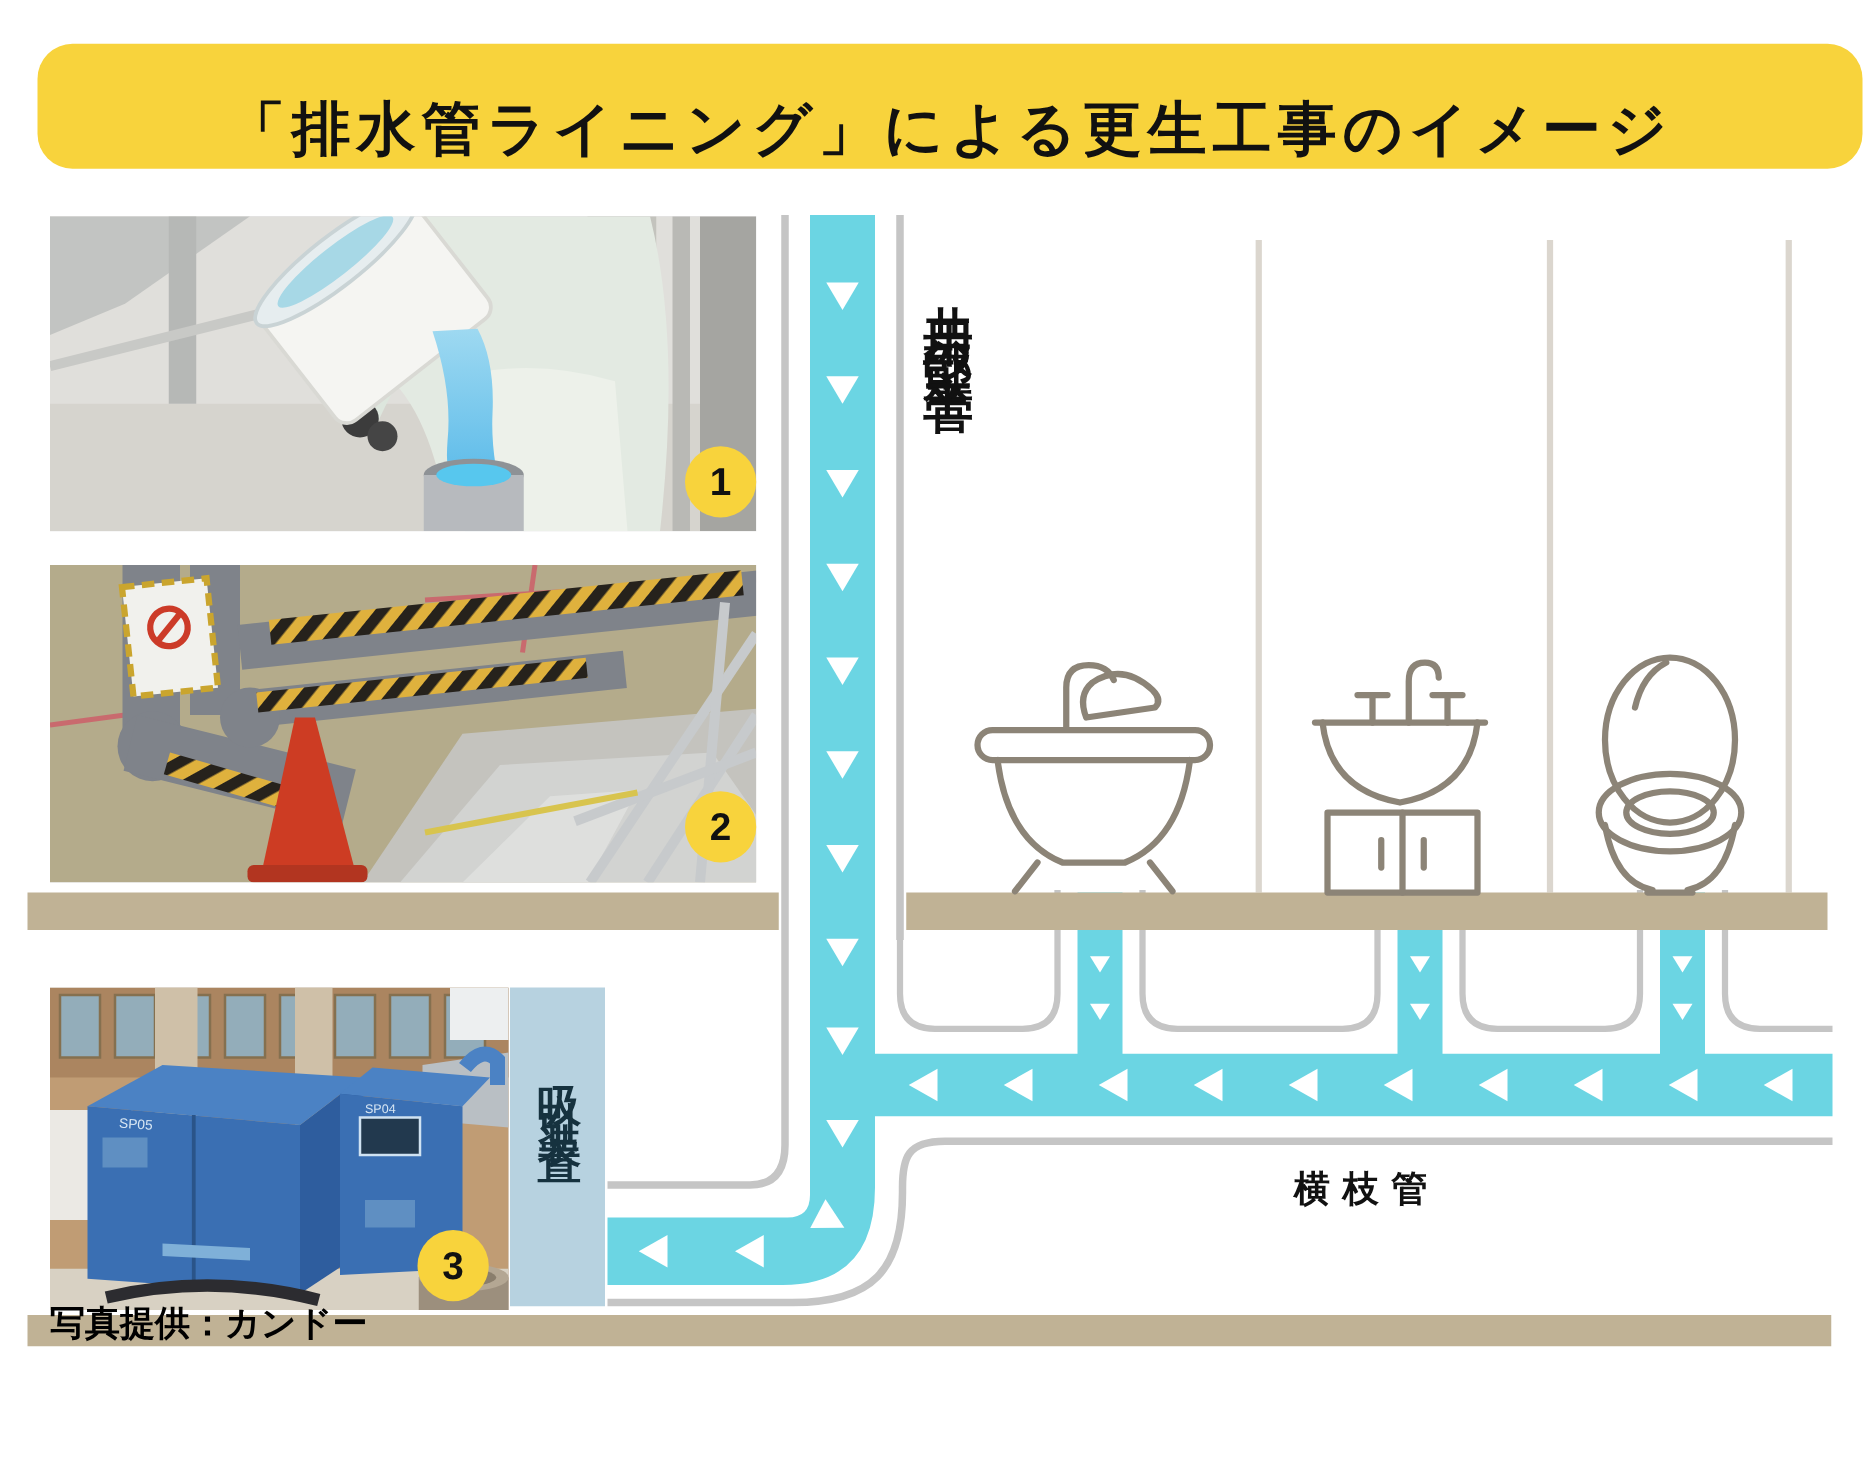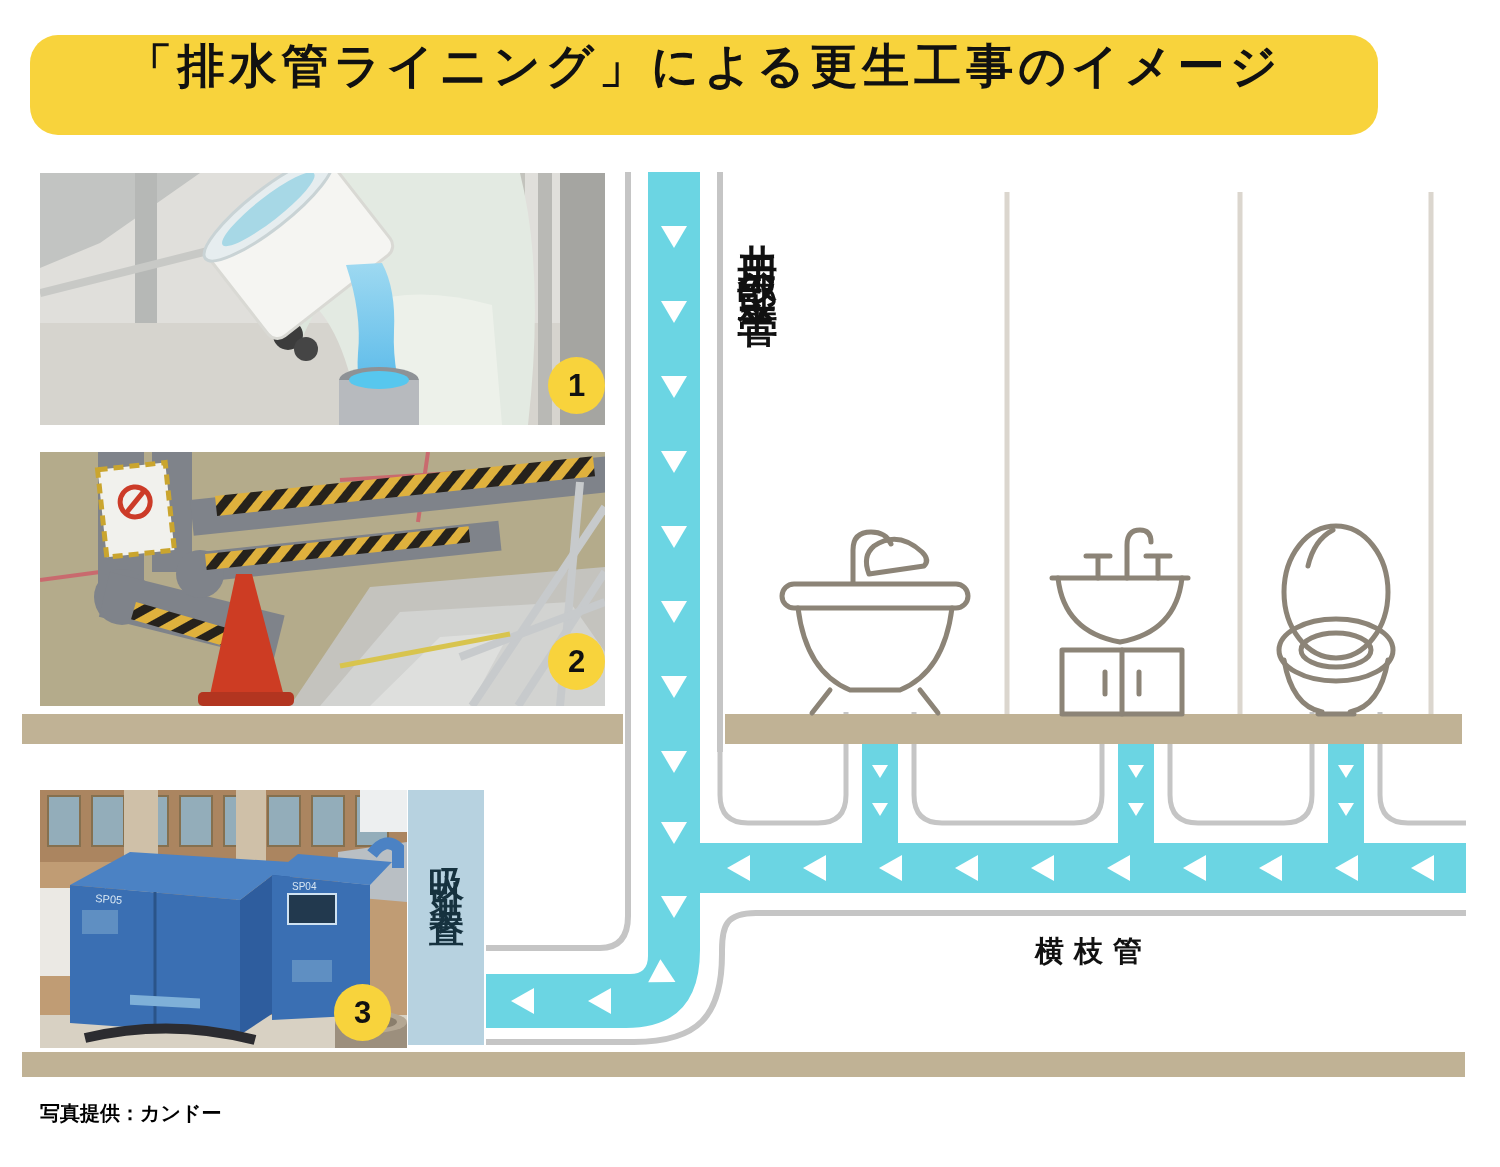--- a/index.html
+++ b/index.html
@@ -1,20 +1,20 @@
 <!DOCTYPE html>
 <html lang="ja"><head>
 <meta charset="utf-8">
 <style>
   html,body{margin:0;padding:0;background:#ffffff;}
   .page{position:relative;width:1500px;height:1167px;background:#ffffff;overflow:hidden;
         font-family:"Liberation Sans","DejaVu Sans",sans-serif;}
   
-  .banner{position:absolute;left:30px;top:35px;width:1348px;height:100px;border-radius:28px;
-          background:#F8D33C;display:flex;align-items:flex-start;justify-content:center;}
+  .banner{position:absolute;left:30px;top:35px;width:1460px;height:100px;border-radius:28px;
+          background:#F8D33C;display:flex;align-items:flex-end;justify-content:center;}
   .banner h1{margin:0;font-size:47px;font-weight:800;letter-spacing:5px;color:#111;}
   
   .photo{position:absolute;overflow:hidden;background:#ddd;}
   .photo svg{display:block;}
   #photo1{left:40px;top:173px;width:565px;height:252px;}
   #photo2{left:40px;top:452px;width:565px;height:254px;}
   #photo3{left:40px;top:790px;width:367px;height:258px;}
   
   .badge{position:absolute;width:57px;height:57px;border-radius:50%;background:#F8D33C;
          display:flex;align-items:center;justify-content:center;
@@ -26,21 +26,21 @@
   .vtext{writing-mode:vertical-rl;text-orientation:upright;}
   #riser-label{position:absolute;left:731px;top:212px;font-size:40px;font-weight:700;
                letter-spacing:13px;color:#111;}
   #branch-label{position:absolute;left:1035px;top:932px;font-size:29px;font-weight:800;
                 letter-spacing:10px;color:#111;}
   
   #suction-box{position:absolute;left:408px;top:790px;width:76px;height:255px;background:#B7D2E0;
                display:flex;justify-content:center;}
   #suction-box .vtext{margin-top:50px;font-size:35px;font-weight:800;letter-spacing:15px;color:#16323F;}
   
-  #credit{position:absolute;left:40px;top:1100px;font-size:20px;font-weight:700;color:#000;}
+  #credit{position:absolute;left:40px;top:1040px;font-size:28px;font-weight:700;color:#000;}
   .lay{position:absolute;left:0;top:0;}
 </style>
 </head>
 <body>
 
 <div class="page">
 
   <svg class="lay" width="1500" height="1167" viewBox="0 0 1500 1167">
 
     <g stroke="#DBD6CE" stroke-width="5">

